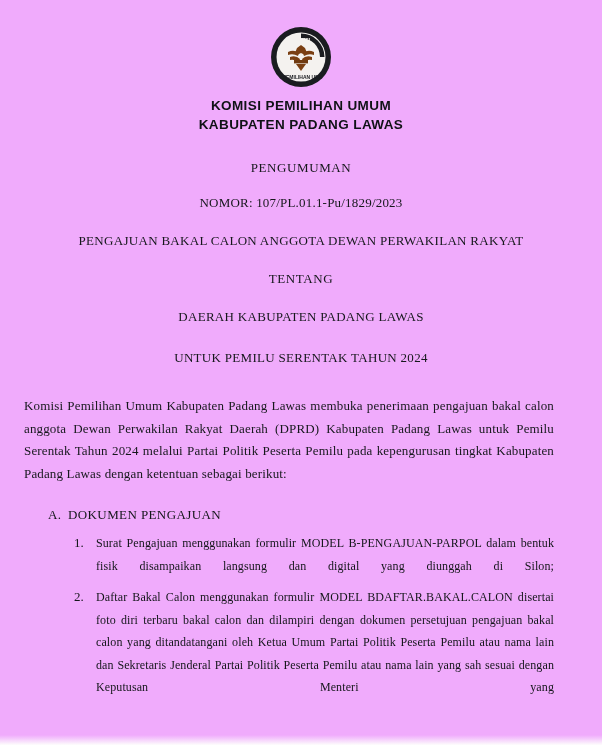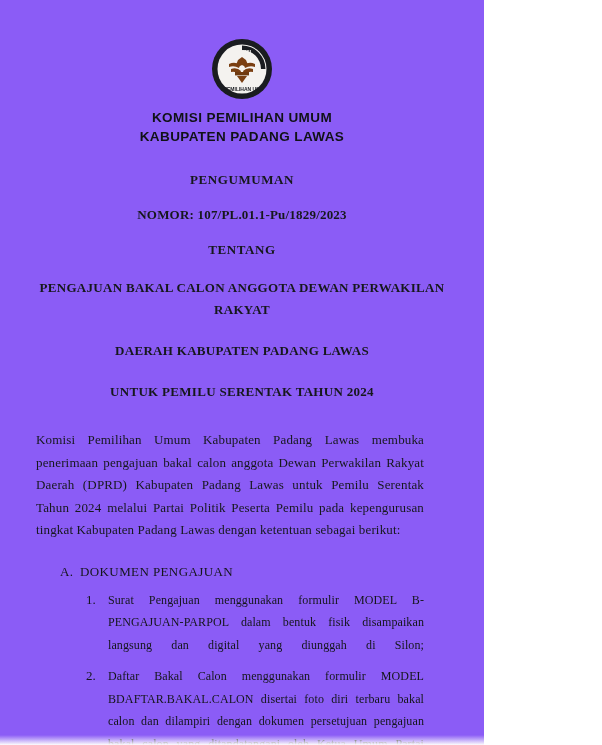--- a/index.html
+++ b/index.html
@@ -9,24 +9,24 @@
   }
   body {
     width: 602px;
     height: 745px;
     overflow: hidden;
     font-family: "Liberation Serif", serif;
     color: #14161a;
   }
   .page {
     position: relative;
-    width: 484px;
+    width: 602px;
     height: 745px;
-    background: #8b5cf6;
-    padding: 12px;
+    background: #f0abfc;
+    padding: 0;
     box-sizing: border-box;
   }
   .logo-wrap {
     display: flex;
     justify-content: center;
     padding-top: 26px;
   }
   .logo {
     width: 62px;
     height: 62px;
@@ -46,21 +46,20 @@
   .doc-head {
     text-align: center;
     margin-top: 26px;
   }
   .doc-head .line {
     font-family: "Liberation Serif", serif;
     font-size: 13px;
     letter-spacing: 0.6px;
     color: #16181c;
     margin-bottom: 19px;
-    font-weight: bold;
   }
   .doc-head .line.nomor {
     letter-spacing: 0.2px;
   }
   .doc-head .line.subject {
     line-height: 22px;
     letter-spacing: 0.3px;
   }
   .body-text {
     margin: 26px 48px 0 24px;
@@ -146,22 +145,22 @@
   </div>
 
   <div class="org-title">
     <div>KOMISI PEMILIHAN UMUM</div>
     <div>KABUPATEN PADANG LAWAS</div>
   </div>
 
   <div class="doc-head">
     <div class="line">PENGUMUMAN</div>
     <div class="line nomor">NOMOR: 107/PL.01.1-Pu/1829/2023</div>
+    <div class="line subject">PENGAJUAN BAKAL CALON ANGGOTA DEWAN PERWAKILAN RAKYAT</div>
     <div class="line">TENTANG</div>
-    <div class="line subject">PENGAJUAN BAKAL CALON ANGGOTA DEWAN PERWAKILAN RAKYAT</div>
     <div class="line subject">DAERAH KABUPATEN PADANG LAWAS</div>
     <div class="line subject">UNTUK PEMILU SERENTAK TAHUN 2024</div>
   </div>
 
   <div class="body-text">Komisi Pemilihan Umum Kabupaten Padang Lawas membuka penerimaan pengajuan bakal calon anggota Dewan Perwakilan Rakyat Daerah (DPRD) Kabupaten Padang Lawas untuk Pemilu Serentak Tahun 2024 melalui Partai Politik Peserta Pemilu pada kepengurusan tingkat Kabupaten Padang Lawas dengan ketentuan sebagai berikut:</div>
 
   <div class="section">
     <div class="section-head">
       <span class="sec-letter">A.</span>
       <span>DOKUMEN PENGAJUAN</span>

